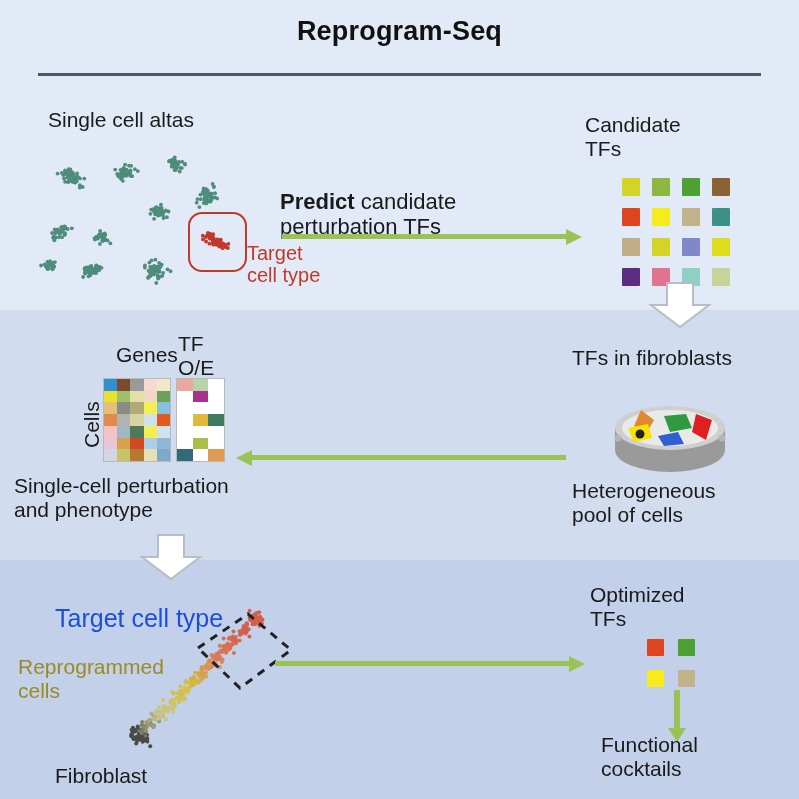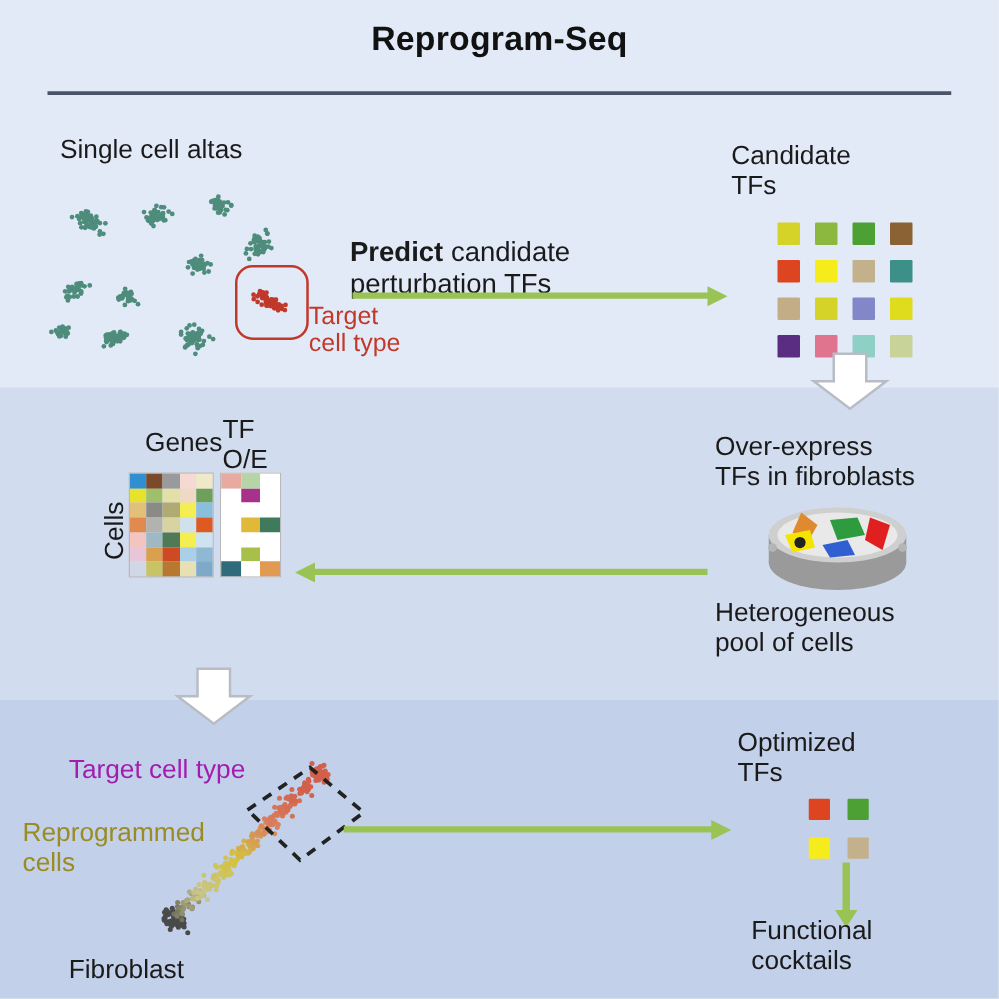--- a/index.html
+++ b/index.html
@@ -666,29 +666,32 @@
       <div class="c" style="background: rgb(255, 255, 255);"></div>
       <div class="c" style="background: rgb(255, 255, 255);"></div>
       <div class="c" style="background: rgb(255, 255, 255);"></div>
       <div class="c" style="background: rgb(168, 192, 74);"></div>
       <div class="c" style="background: rgb(255, 255, 255);"></div>
       <div class="c" style="background: rgb(47, 107, 122);"></div>
       <div class="c" style="background: rgb(255, 255, 255);"></div>
       <div class="c" style="background: rgb(224, 154, 82);"></div>
     </div>
 
+  <div class="lbl ctr" style="top:474px;left:14px;width:300px;font-size:21px;">
+    <div>Single-cell perturbation</div>
+    <div>and phenotype</div>
+  </div>
 
 
   <div class="garrow" style="top:449px;left:236px;width:330px;">
     <div class="shaft" style="left:15px;width:315px;"></div>
     <div class="headL"></div>
   </div>
 
   <div class="lbl ctr" style="top:346px;left:572px;width:225px;font-size:21px;">
-    <div>Over-express</div>
     <div>TFs in fibroblasts</div>
   </div>
 
   <svg id="petri-dish" style="position:absolute;top:404px;left:608px;" width="124" height="72" viewBox="0 0 124 72">
     <ellipse cx="62" cy="46" rx="55" ry="22" fill="#9a9a9a"></ellipse>
     <rect x="7" y="24" width="110" height="22" fill="#9a9a9a"></rect>
     <ellipse cx="62" cy="24" rx="55" ry="22" fill="#cfcfcf"></ellipse>
     <ellipse cx="62" cy="24" rx="48" ry="18" fill="#e9e9e9"></ellipse>
     <circle cx="10" cy="34" r="3.5" fill="#b5b5b5"></circle>
     <circle cx="114" cy="34" r="3.5" fill="#b5b5b5"></circle>
@@ -704,21 +707,21 @@
     <div>Heterogeneous</div>
     <div>pool of cells</div>
   </div>
 
   <div class="warrow" style="top:533px;left:136px;">
     <svg width="70" height="48" viewBox="0 0 70 48">
       <polygon points="22,2 48,2 48,24 64,24 35,46 6,24 22,24" fill="#ffffff" stroke="#b8bcc4" stroke-width="2"></polygon>
     </svg>
   </div>
 
-  <div class="lbl" style="top:604px;left:55px;font-size:21px;color:#a21caf;">Target cell type</div>
+  <div class="lbl" style="top:604px;left:55px;font-size:25px;color:#1d4ed8;">Target cell type</div>
 
   <div class="lbl" style="top:655px;left:18px;font-size:21px;color:#9a8b22;">
     <div>Reprogrammed</div>
     <div class="ctr" style="width:170px;">cells</div>
   </div>
 
   <svg id="trajectory-scatter" style="position:absolute;top:600px;left:95px;" width="200" height="160">
       <circle cx="49.5" cy="136.5" r="2" fill="#4a4a4a"></circle>
       <circle cx="40.9" cy="139.2" r="2" fill="#4a4a4a"></circle>
       <circle cx="38.7" cy="128.8" r="2" fill="#4a4a4a"></circle>

